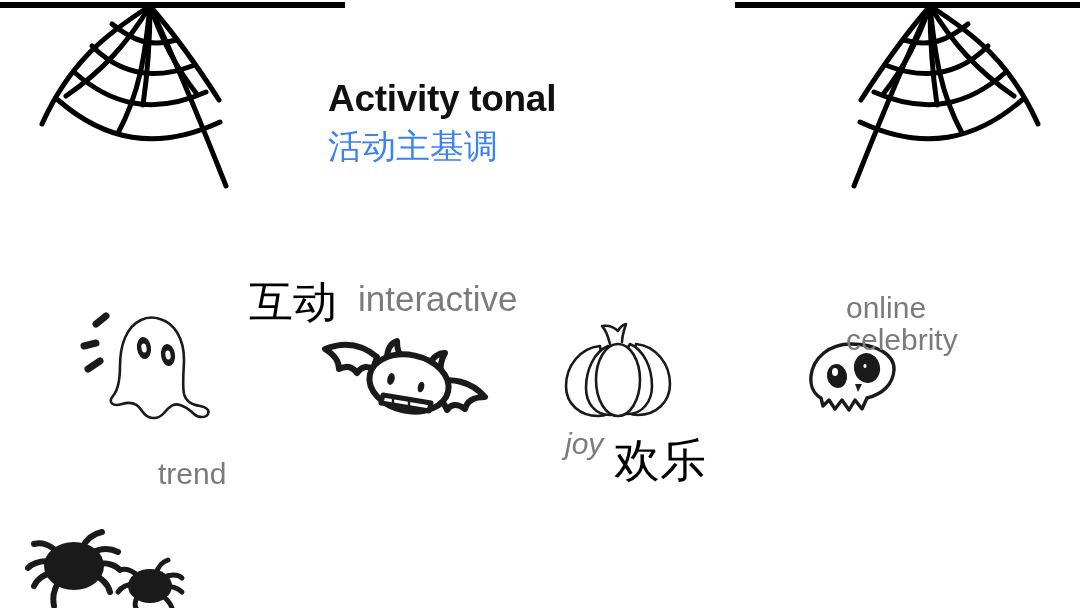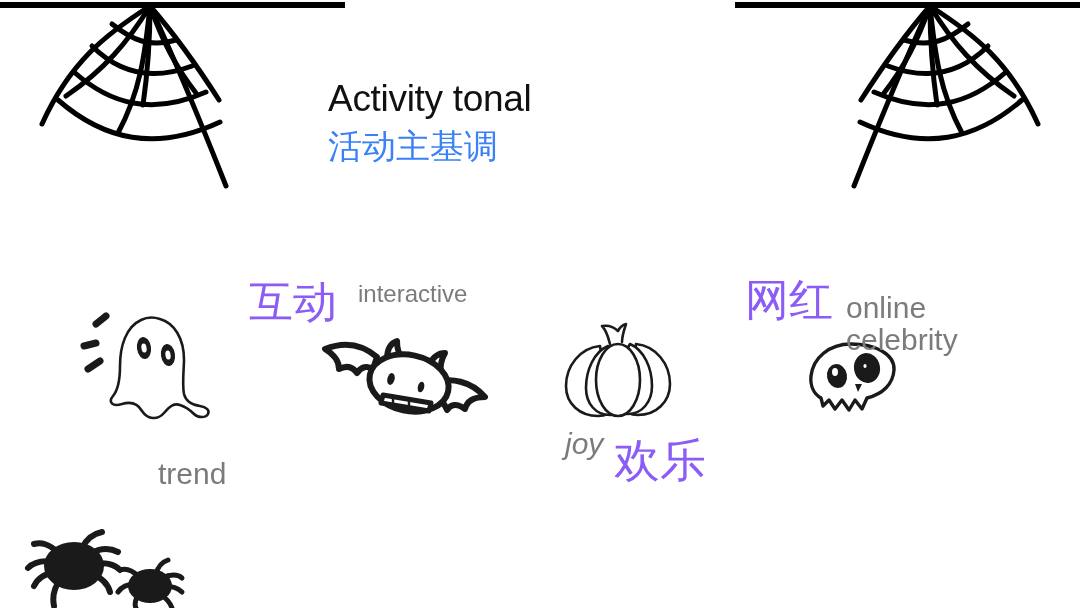--- a/index.html
+++ b/index.html
@@ -24,58 +24,58 @@
   .abs { position: absolute; }
 
   
   #title-block {
     left: 328px;
     top: 78px;
     width: 420px;
   }
   #title-en {
     font-size: 37px;
-    font-weight: 400;
+    font-weight: 700;
     color: #111111;
     letter-spacing: -0.3px;
     line-height: 1.15;
     white-space: nowrap;
   }
   #title-zh {
     font-size: 34px;
     font-weight: 400;
     color: #3b82f6;
     line-height: 1.25;
     margin-top: 4px;
     white-space: nowrap;
   }
 
   
   .zh-label {
-    color: #8b5cf6;
+    color: #000000;
     font-weight: 400;
     white-space: nowrap;
     line-height: 1;
   }
   .en-label {
     color: #7b7b7b;
     font-weight: 400;
     white-space: nowrap;
     line-height: 1.05;
   }
 
   
   #ghost-art { left: 78px; top: 310px; }
   #label-trend-zh { left: 47px; top: 442px; font-size: 44px; }
   #label-trend-en { left: 158px; top: 458px; font-size: 30px; }
 
   
   #bat-art { left: 305px; top: 333px; }
   #label-interactive-zh { left: 249px; top: 280px; font-size: 44px; }
-  #label-interactive-en { left: 358px; top: 281px; font-size: 24px; }
+  #label-interactive-en { left: 358px; top: 281px; font-size: 35px; }
 
   
   #pumpkin-art { left: 556px; top: 316px; }
   #label-joy-en { left: 565px; top: 428px; font-size: 30px; font-style: italic; }
   #label-joy-zh { left: 614px; top: 437px; font-size: 46px; }
 
   
   #skull-art { left: 805px; top: 340px; }
   #label-celebrity-zh { left: 745px; top: 278px; font-size: 44px; }
   #label-celebrity-en { left: 846px; top: 292px; font-size: 30px; width: 150px; white-space: normal; }
@@ -224,21 +224,20 @@
                C78 54 88 44 89 30 C90 14 70 4 46 4 Z" fill="#ffffff" stroke="#1a1a1a" stroke-width="3.4" stroke-linejoin="round"></path>
 
       <ellipse cx="32" cy="36" rx="10" ry="12" transform="rotate(-10 32 36)" fill="#1a1a1a"></ellipse>
       <ellipse cx="30" cy="32" rx="3" ry="4" fill="#ffffff"></ellipse>
       <ellipse cx="62" cy="28" rx="13" ry="15" transform="rotate(-10 62 28)" fill="#1a1a1a"></ellipse>
       <ellipse cx="60" cy="26" rx="1.6" ry="2" fill="#ffffff"></ellipse>
 
       <path d="M50 44 L57 44 L53 52 Z" fill="#1a1a1a"></path>
     </svg>
   </div>
-  <div class="abs zh-label" id="label-celebrity-zh">网红</div>
   <div class="abs en-label" id="label-celebrity-en">online celebrity</div>
 
   <div class="abs" id="spiders">
     <svg width="200" height="80" viewBox="0 0 200 80" fill="none" xmlns="http://www.w3.org/2000/svg">
 
       <g>
         <g stroke="#1a1a1a" stroke-width="6" fill="none" stroke-linecap="round">
           <path d="M48 24 C38 16 32 14 24 16"></path>
           <path d="M44 34 C32 32 24 34 18 40"></path>
           <path d="M46 44 C34 46 28 50 24 58"></path>

